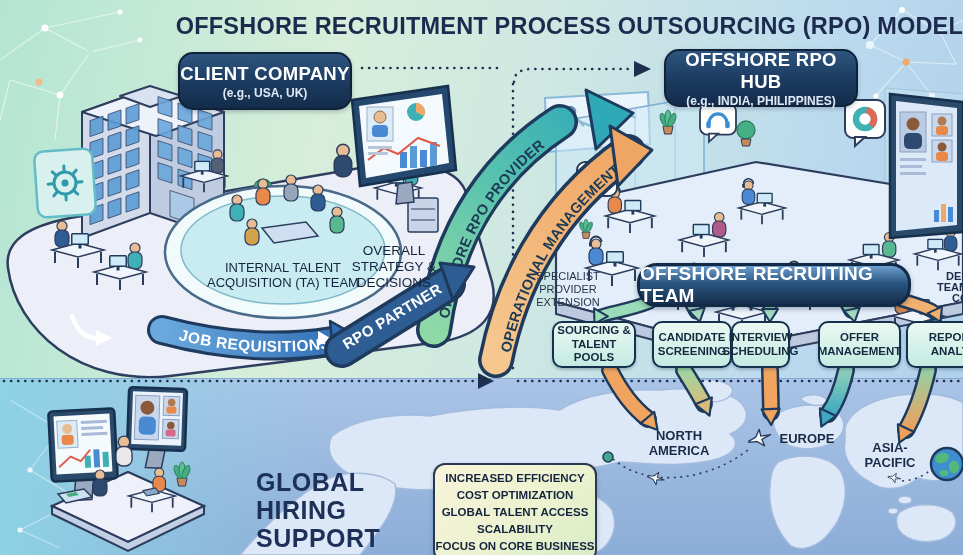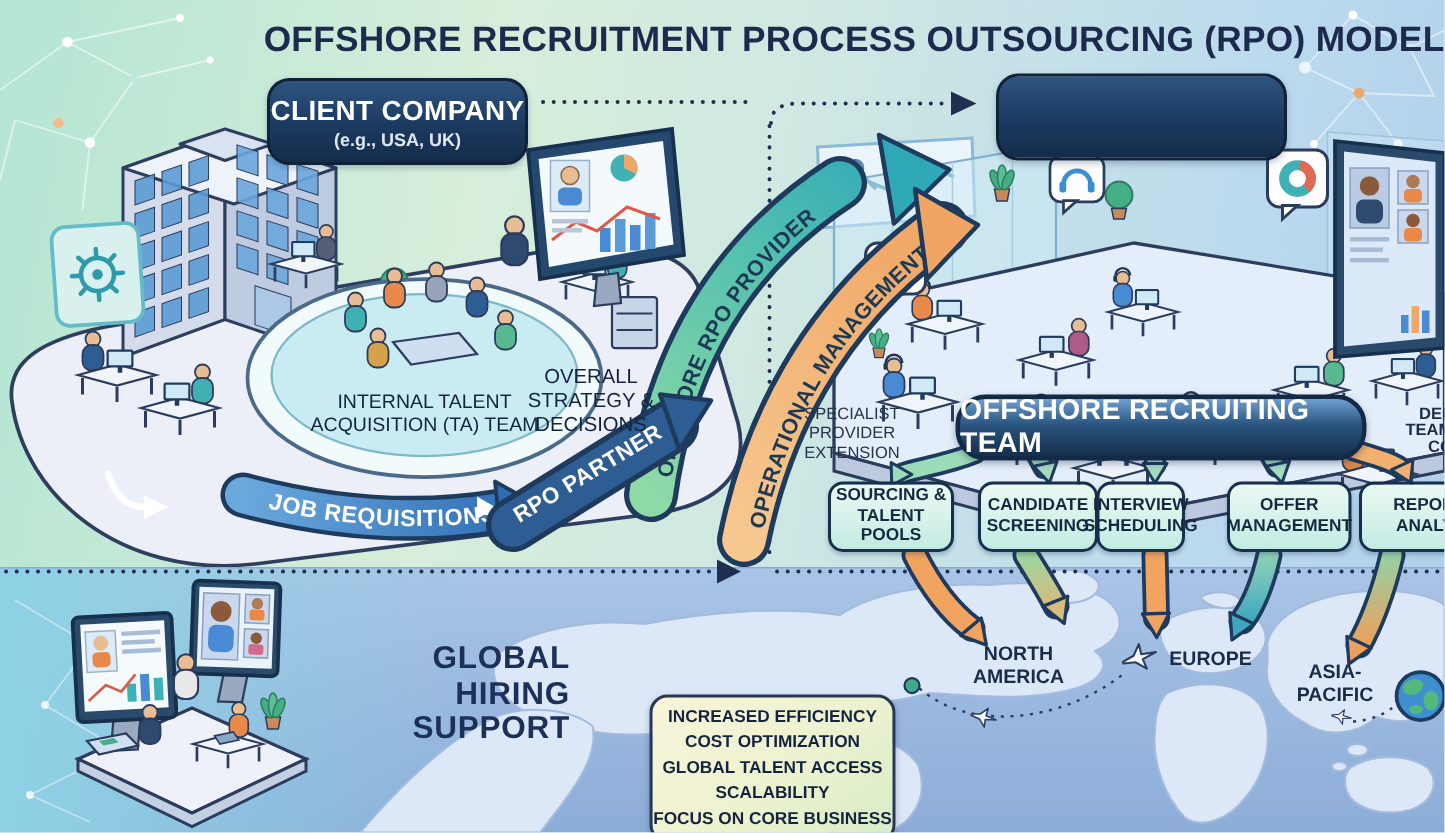--- a/index.html
+++ b/index.html
@@ -17,22 +17,22 @@
   .banner{left:637px;top:263px;width:268px;height:38px;border-radius:20px;border:3px solid #122a45;
     background:linear-gradient(180deg,#6d9fd0 0%,#2a5580 45%,#152f4c 100%);
     color:#fff;font-size:19px;font-weight:700;letter-spacing:.2px;display:flex;align-items:center;justify-content:center;
     box-shadow:0 2px 5px rgba(20,40,70,.35);}
   .fbox{top:321px;height:47px;border-radius:10px;border:2.5px solid #15304d;
     background:linear-gradient(180deg,#eaf9f2 0%,#c3ebe2 100%);color:#13293f;
     font-size:11.5px;font-weight:700;line-height:1.2;display:flex;align-items:center;justify-content:center;
     text-align:center;padding:2px;box-sizing:border-box;box-shadow:0 2px 3px rgba(20,40,70,.25);}
   .dlab{font-weight:400;color:#15243e;text-align:center;line-height:1.18;}
   .maplab{font-weight:700;color:#1a2b47;text-align:center;line-height:1.12;font-size:13px;}
-  .global{left:256px;top:427px;width:124px;font-size:21px;font-weight:700;color:#1c3058;
-    text-align:right;line-height:1.12;letter-spacing:.5px;}
+  .global{left:256px;top:468px;width:124px;font-size:25px;font-weight:700;color:#1c3058;
+    text-align:left;line-height:1.12;letter-spacing:.5px;}
   .bbox{left:433px;top:439px;width:160px;height:95px;border-radius:12px;border:2.5px solid #283850;
     background:linear-gradient(140deg,#f8f4da 0%,#ecf2cf 55%,#d7ecc6 100%);
     display:flex;flex-direction:column;align-items:center;justify-content:center;
     box-shadow:0 2px 4px rgba(20,40,70,.25);margin-top:24px;}
   .bbox div{font-size:11.5px;font-weight:700;color:#15243e;line-height:17px;text-align:center;}
   .frag{font-size:11px;font-weight:700;color:#1c2c49;white-space:nowrap;}
 </style>
 </head>
 <body>
 
@@ -533,20 +533,22 @@
 </svg>
 
 <div class="abs ttl">OFFSHORE RECRUITMENT PROCESS OUTSOURCING (RPO) MODEL</div>
 
 <div class="abs pill" style="left:178px;top:52px;width:170px;height:54px">
   <div class="l1">CLIENT COMPANY</div>
   <div class="l2">(e.g., USA, UK)</div>
 </div>
 
 <div class="abs pill" style="left:664px;top:49px;width:190px;height:54px">
+  <div class="l1">OFFSHORE RPO HUB</div>
+  <div class="l2">(e.g., INDIA, PHILIPPINES)</div>
 </div>
 
 <div class="abs dlab" style="left:195px;top:260px;width:176px;font-size:13px">INTERNAL TALENT ACQUISITION (TA) TEAM</div>
 
 <div class="abs dlab" style="left:338px;top:243px;width:112px;font-size:13.5px">OVERALL STRATEGY &amp; DECISIONS</div>
 
 <div class="abs dlab" style="left:527px;top:270px;width:82px;font-size:11px;color:#253449">SPECIALIST PROVIDER EXTENSION</div>
 
 <div class="abs banner">OFFSHORE RECRUITING TEAM</div>
 

